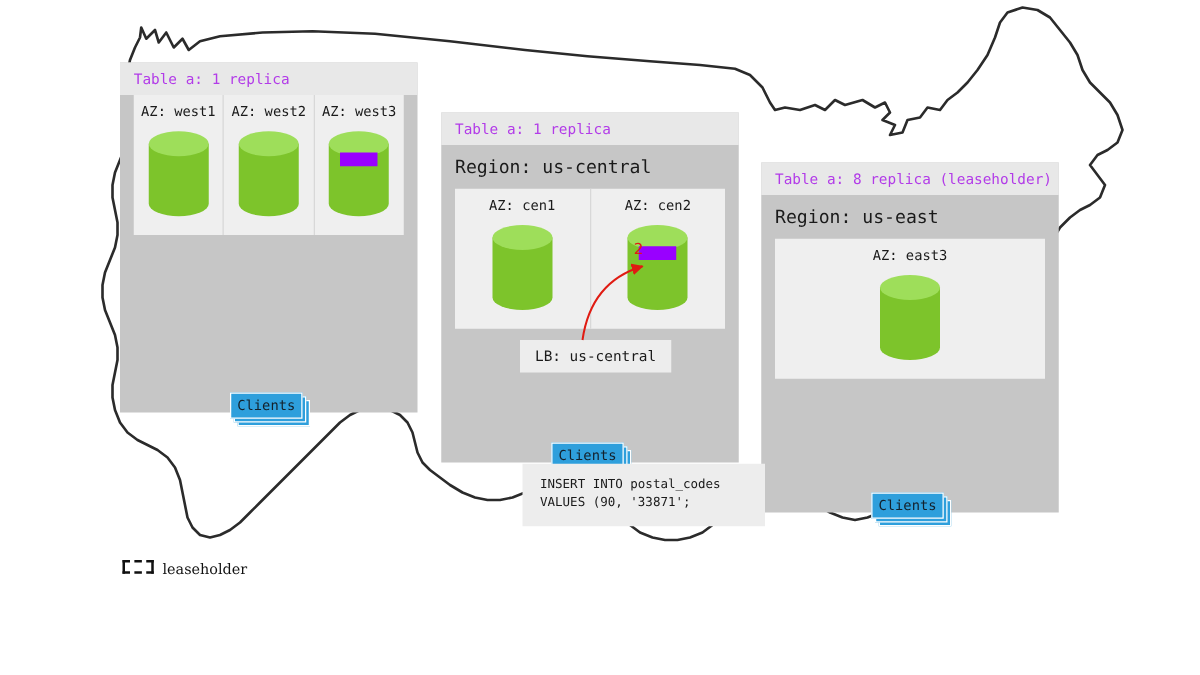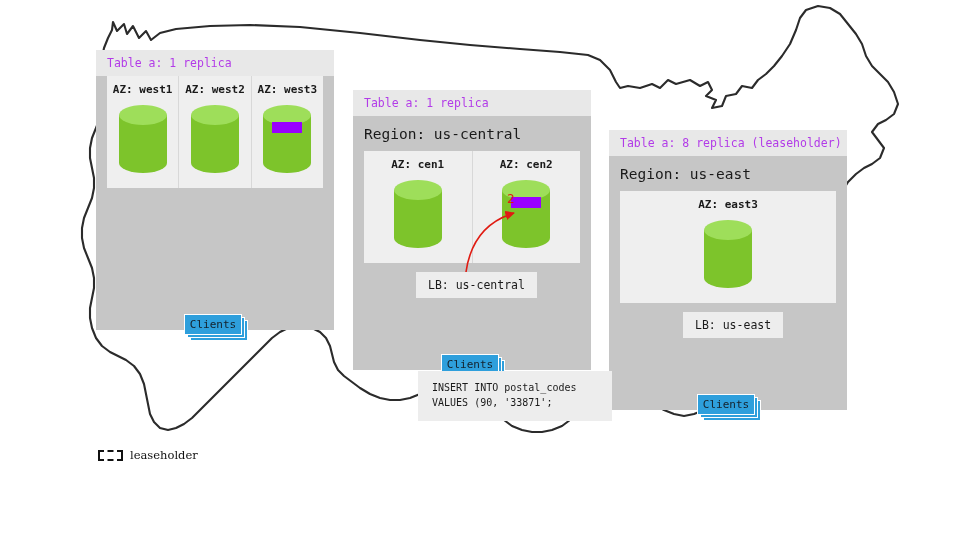--- a/index.html
+++ b/index.html
@@ -32,21 +32,20 @@
     display:flex;
     background:#efefef;
     margin:0 11px;
   }
   .az-cell{
     flex:1;
     text-align:center;
     padding:7px 0 14px 0;
     position:relative;
     border-right:1px solid #d8d8d8;
-    font-weight:bold;
   }
   .az-cell:last-child{border-right:none;}
   .az-label{
     font-size:11px;color:#1a1a1a;display:block;margin-bottom:7px;white-space:nowrap;
   }
   .cyl{position:relative;display:inline-block;}
   .cyl svg{display:block;}
   .lb-box{
     position:absolute;
     background:#ededed;
@@ -71,21 +70,21 @@
     font-size:11px;color:#14202a;z-index:4;
   }
   .sql-box{
     position:absolute;z-index:3;
     background:#ededed;color:#1a1a1a;
     font-size:10px;line-height:15px;
     padding:9px 12px 11px 14px;
     white-space:pre;
   }
   .legend{
-    position:absolute;z-index:3;display:flex;align-items:center;gap:7px;
+    position:absolute;z-index:3;display:flex;align-items:flex-start;gap:7px;
     font-family:"DejaVu Serif","Liberation Serif",serif;
     font-size:11.5px;color:#111;
   }
   .legend-swatch{
     width:25px;height:11px;border:2px dashed #111;box-sizing:border-box;background:transparent;
   }
   .arrow-layer{position:absolute;left:0;top:0;width:960px;height:540px;z-index:5;pointer-events:none;}
   .arrow-num{
     position:absolute;color:#e01b12;font-size:12px;z-index:6;
     font-family:"DejaVu Sans","Liberation Sans",sans-serif;
@@ -209,21 +208,20 @@
     <div class="az-cell">
       <span class="az-label">AZ: east3</span>
       <span class="cyl">
         <svg width="52" height="72" viewBox="0 0 52 72">
           <path d="M2,12 L2,60 A24,10 0 0 0 50,60 L50,12 Z" fill="#7dc42b"></path>
           <ellipse cx="26" cy="12" rx="24" ry="10" fill="#9ede5a"></ellipse>
         </svg>
       </span>
     </div>
   </div>
-  <div class="lb-box" style="left:74px;top:182px;">LB: us-east</div>
   <div class="clients-wrap" style="left:88px;top:231px;">
     <div class="clients-stack">
       <div class="card c3"></div>
       <div class="card c2"></div>
       <div class="card c1"></div>
       <div class="clients-label">Clients</div>
     </div>
   </div>
 </div>
 

